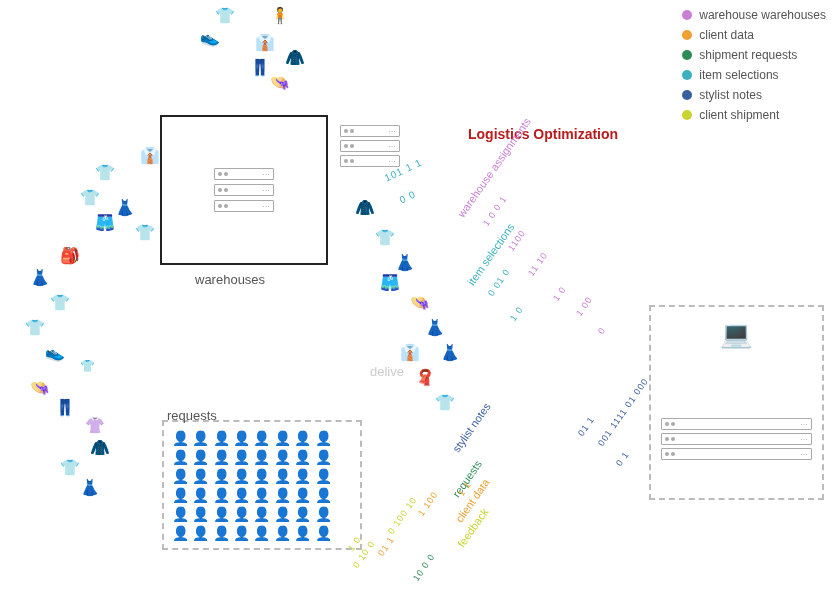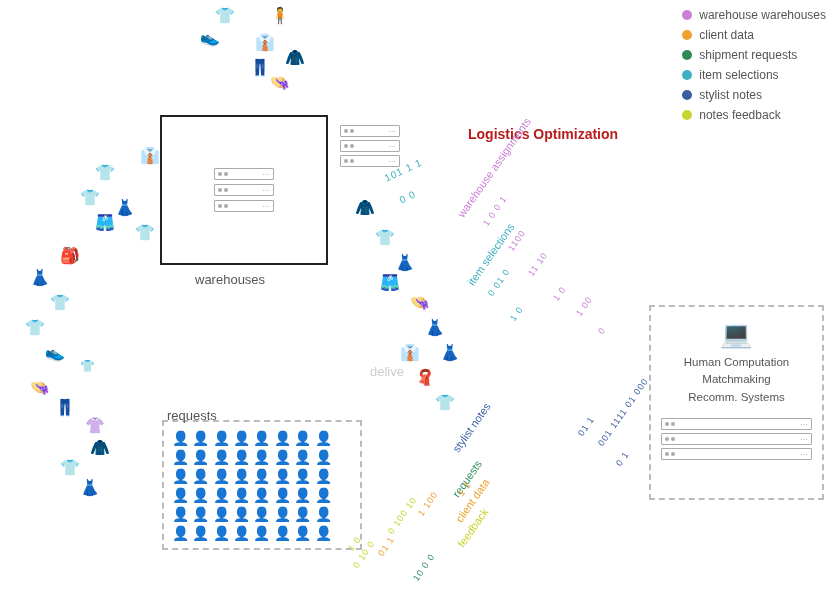--- a/index.html
+++ b/index.html
@@ -201,21 +201,21 @@
     <div class="legend-item">
       <div class="legend-dot" style="background:#3ab0c0;"></div>
       <span>item selections</span>
     </div>
     <div class="legend-item">
       <div class="legend-dot" style="background:#3a5fa0;"></div>
       <span>stylist notes</span>
     </div>
     <div class="legend-item">
       <div class="legend-dot" style="background:#c8d430;"></div>
-      <span>notes feedback</span>
+      <span>client shipment</span>
     </div>
   </div>
 
   <span class="icon-item" style="top:8px; left:215px;">👕</span>
   <span class="icon-item" style="top:8px; left:270px;">🧍</span>
   <span class="icon-item" style="top:30px; left:200px;">👟</span>
   <span class="icon-item" style="top:35px; left:255px;">👔</span>
   <span class="icon-item" style="top:50px; left:285px;">🧥</span>
   <span class="icon-item" style="top:60px; left:250px;">👖</span>
   <span class="icon-item" style="top:75px; left:270px;">👒</span>
@@ -388,25 +388,20 @@
         <span class="person-icon">👤</span>
         <span class="person-icon">👤</span>
         <span class="person-icon">👤</span>
       </div>
   </div>
   <span class="clients-label">requests</span>
 
   <div class="hc-box">
 
     <div style="text-align:center; padding-top:12px; font-size:26px; color:#aaa;">💻</div>
-    <div style="text-align:center; margin-top:4px; font-size:11.5px; color:#555; line-height:1.5; padding:0 8px;">
-      <span style="white-space:pre-line;">Human Computation
-Matchmaking
-Recomm. Systems</span>
-    </div>
 
     <div style="position:absolute; bottom:38px; left:10px; right:10px; display:flex; flex-direction:column; gap:3px;">
       <div class="server-row" style="width:100%;">
         <div class="server-dot"></div>
         <div class="server-dot"></div>
         <span style="font-size:8px;color:#aaa;margin-left:auto;">···</span>
       </div>
       <div class="server-row" style="width:100%;">
         <div class="server-dot"></div>
         <div class="server-dot"></div>

